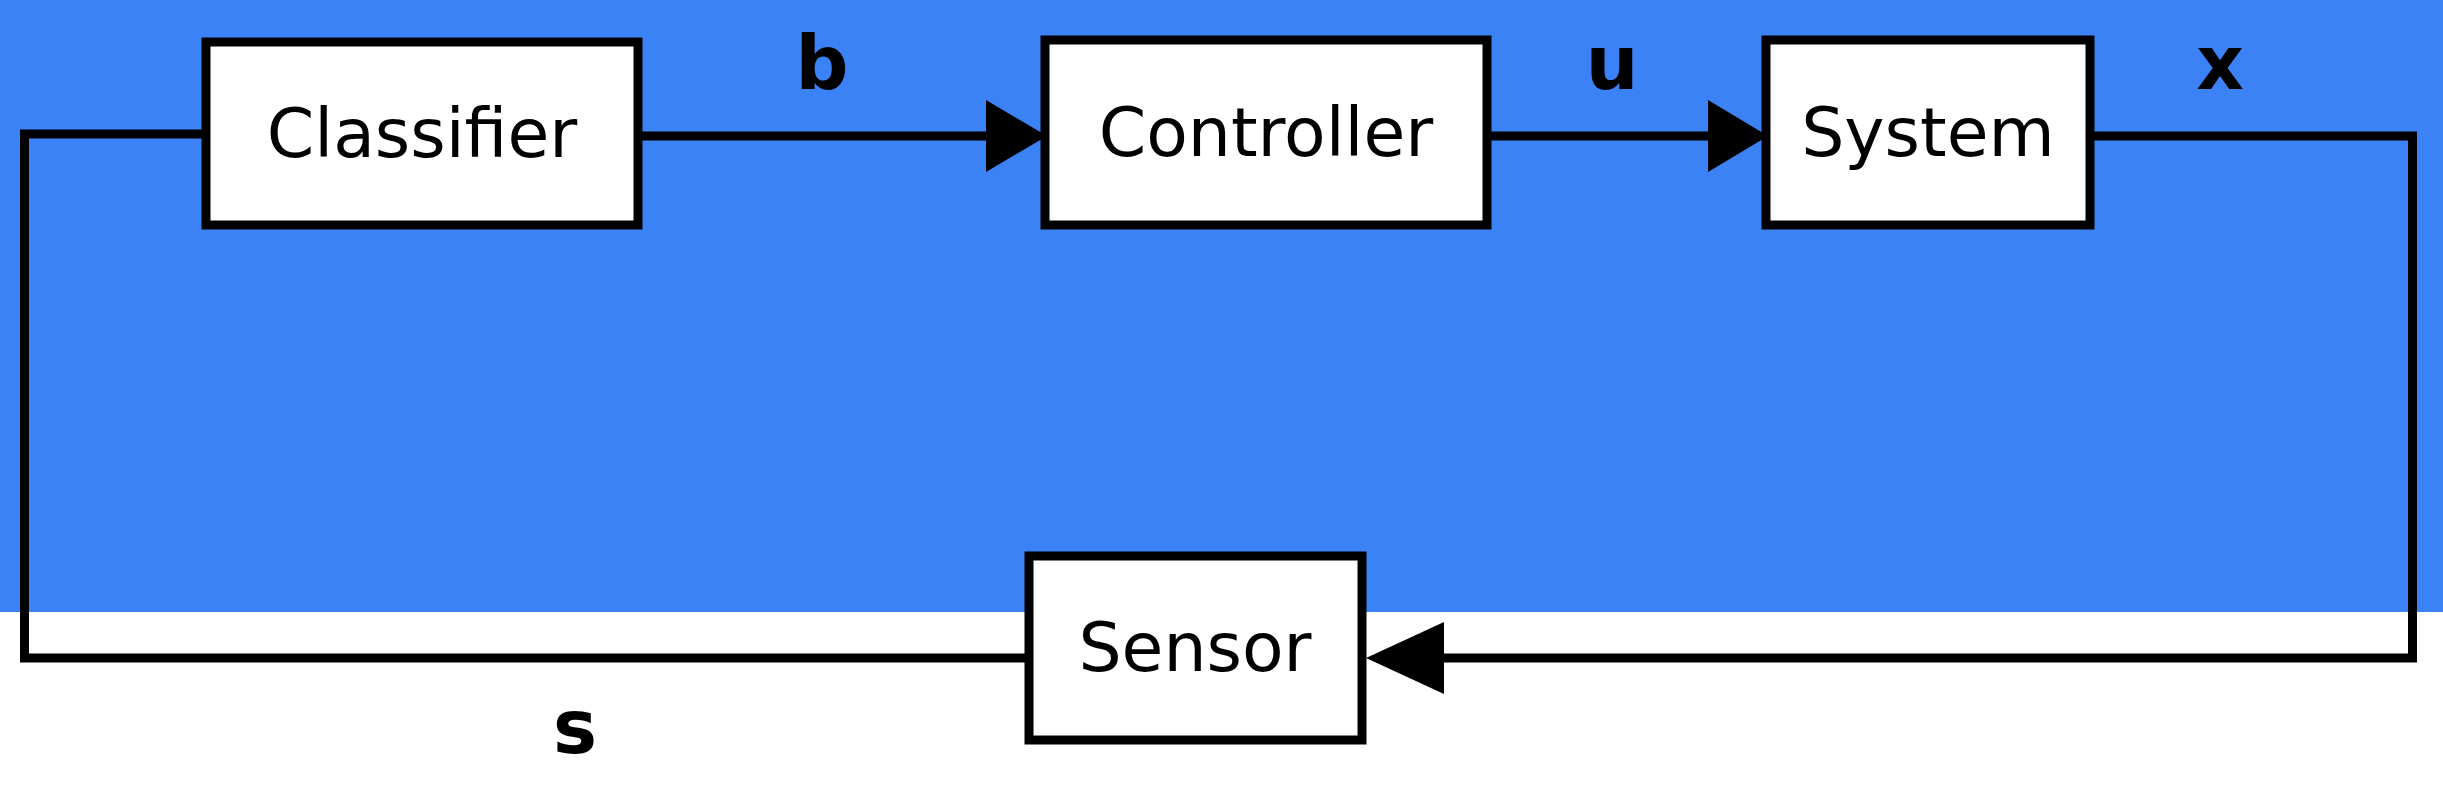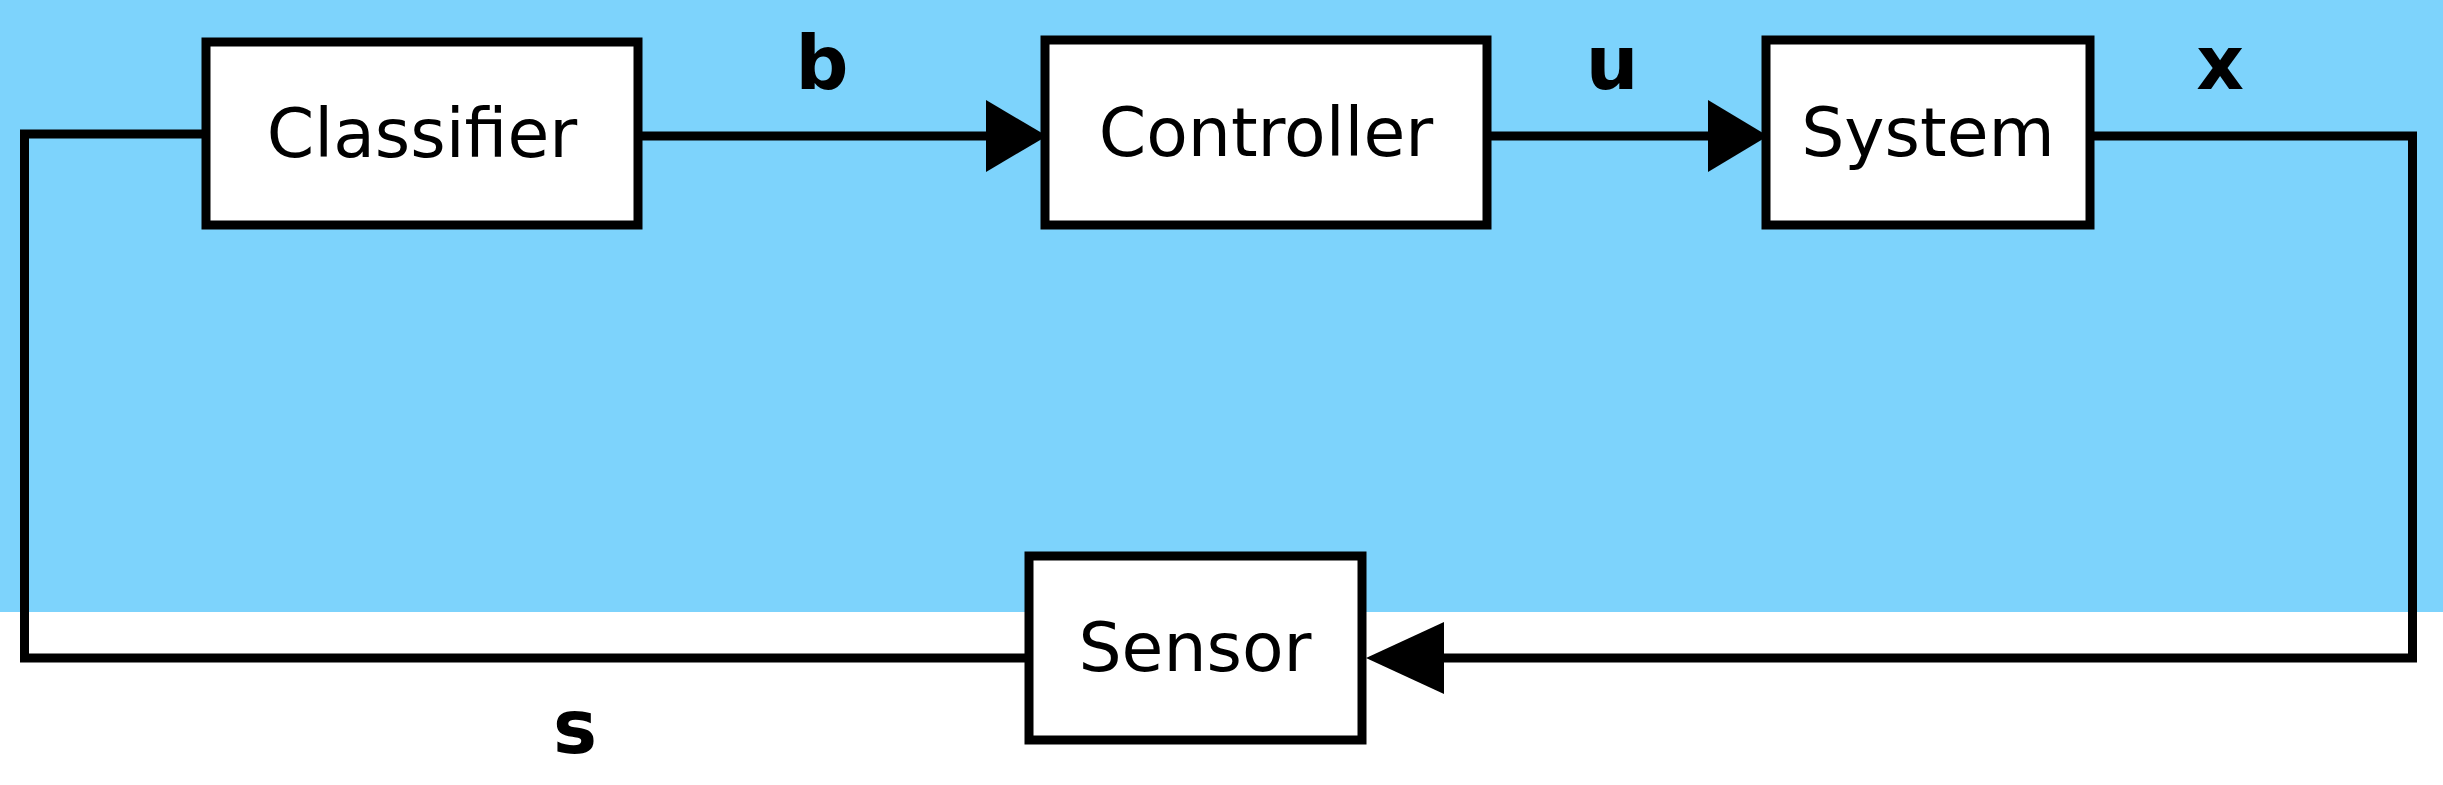--- a/index.html
+++ b/index.html
@@ -10,21 +10,21 @@
   body {
     width: 2443px;
     height: 785px;
     font-family: "DejaVu Sans", sans-serif;
     overflow: hidden;
   }
   #diagram-root {
     position: relative;
     width: 2443px;
     height: 612px;
-    background: #7dd3fc;
+    background: #3b82f6;
   }
   svg#block-diagram {
     display: block;
     width: 2443px;
     height: 785px;
   }
   .block-rect {
     fill: #ffffff;
     stroke: #000000;
     stroke-width: 9;

